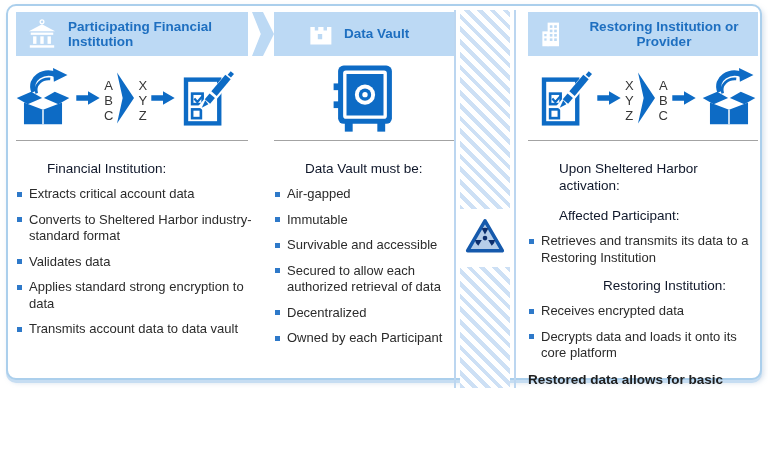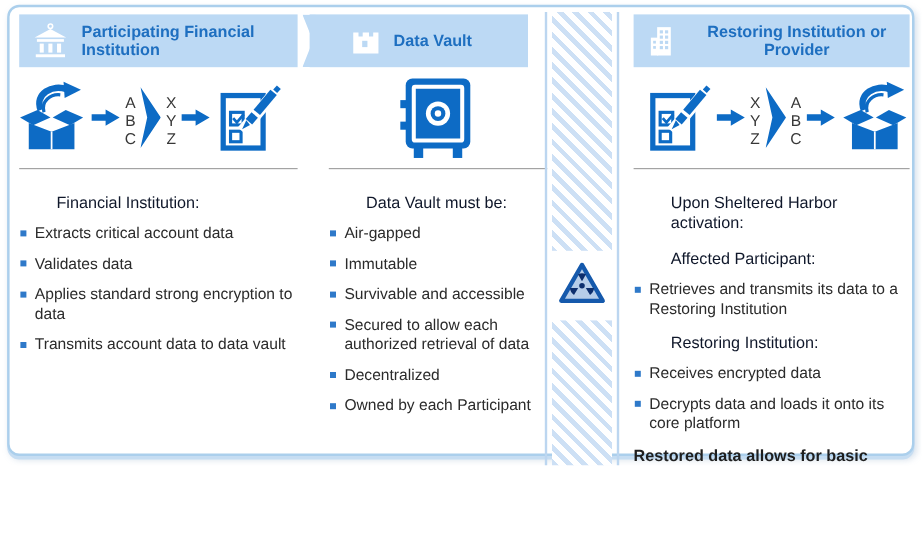--- a/index.html
+++ b/index.html
@@ -8,21 +8,21 @@
   .panel{position:absolute;left:6px;top:4px;right:6px;bottom:8px;background:#fff;
     border:2px solid #abcfec;border-radius:10px;
     box-shadow:0 3px 0 #c6ddf2,2px 3px 5px rgba(140,170,200,.35);}
 
   
   .hdr{position:absolute;top:6px;height:44px;background:#bcd9f4;display:flex;align-items:center;
     padding:0 6px 0 10px;box-sizing:border-box;}
   .hdr h2{margin:0;font-size:13.5px;line-height:15.5px;font-weight:bold;color:#1e6fc0;}
   .hdr .hicon{flex:0 0 auto;margin-right:10px;display:flex;}
   .hdr1{left:8px;width:232px;}
-  .hdr2{left:250px;width:182px;padding-left:32px;}
+  .hdr2{left:266px;width:182px;padding-left:32px;}
   .hdr3{left:520px;width:230px;text-align:center;}
   .hdr-arrow{position:absolute;left:244px;top:6px;width:22px;height:44px;background:#bcd9f4;
     clip-path:polygon(0% 0%,50% 0%,100% 50%,50% 100%,0% 100%,40% 50%);}
 
   
   .flow{position:absolute;top:52px;height:84px;display:flex;align-items:center;}
   .flow1{left:6px;width:238px;gap:4px;}
   .flow3{left:520px;width:230px;gap:4px;justify-content:flex-end;}
   .letters{display:flex;flex-direction:column;align-items:center;font-size:13px;line-height:15px;
     color:#373737;font-weight:400;}
@@ -131,20 +131,21 @@
         </svg>
       </span>
     </div>
 
     <div class="rule rule1"></div>
 
     <div class="txt txt1">
       <h3>Financial Institution:</h3>
       <ul>
         <li>Extracts critical account data</li>
+        <li>Converts to Sheltered Harbor industry-standard format</li>
         <li>Validates data</li>
         <li>Applies standard strong encryption to data</li>
         <li>Transmits account data to data vault</li>
       </ul>
     </div>
 
     <div class="hdr hdr2">
       <span class="hicon">
         <svg width="28" height="28" viewBox="0 0 32 32">
           <path d="M5 28 V8 h5 v4 h4 V8 h6 v4 h4 V8 h5 v20 Z" fill="#ffffff"></path>
@@ -280,21 +281,21 @@
     </div>
 
     <div class="rule rule3"></div>
 
     <div class="txt txt3">
       <h3 style="margin-bottom:13px;">Upon Sheltered Harbor activation:</h3>
       <h3>Affected Participant:</h3>
       <ul>
         <li>Retrieves and transmits its data to a Restoring Institution</li>
       </ul>
-      <h3 style="margin-top:11px;">Restoring Institution:</h3>
+      <h3 style="margin-top:11px;margin-left:44px;">Restoring Institution:</h3>
       <ul>
         <li>Receives encrypted data</li>
         <li>Decrypts data and loads it onto its core platform</li>
       </ul>
       <p class="footer-bold">Restored data allows for basic account functions to ensure consumer confidence</p>
     </div>
 
   </div>
 </div>
 

